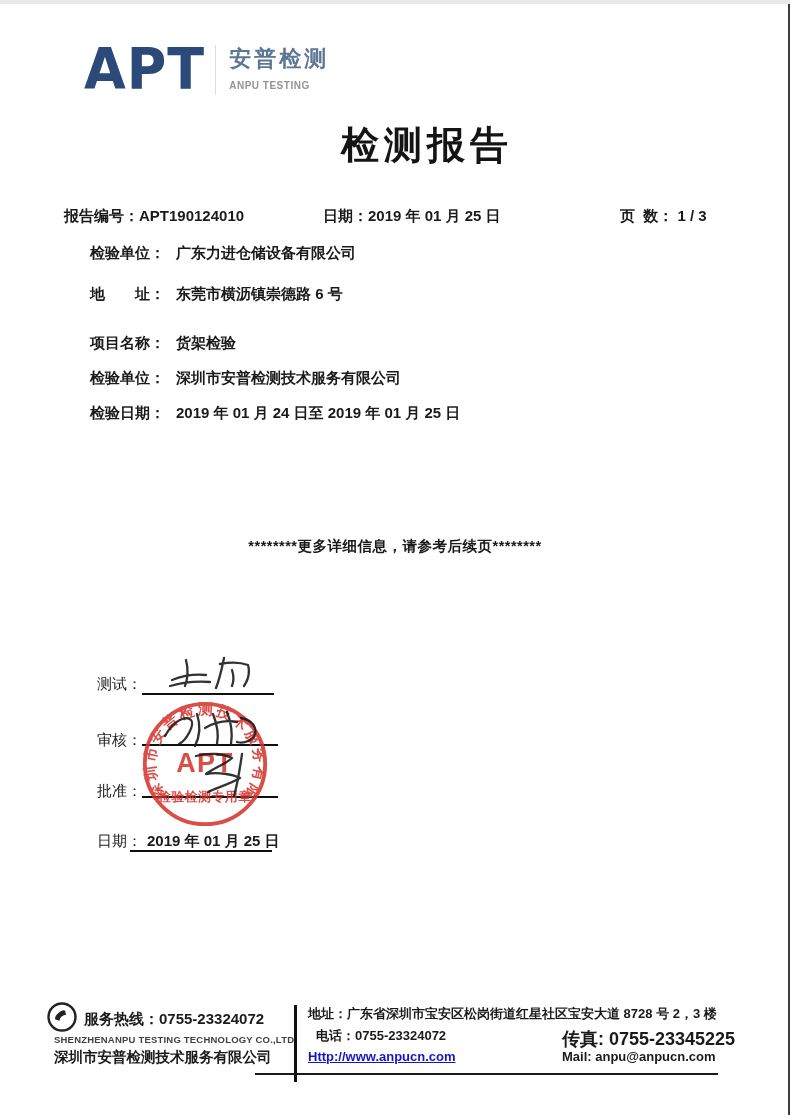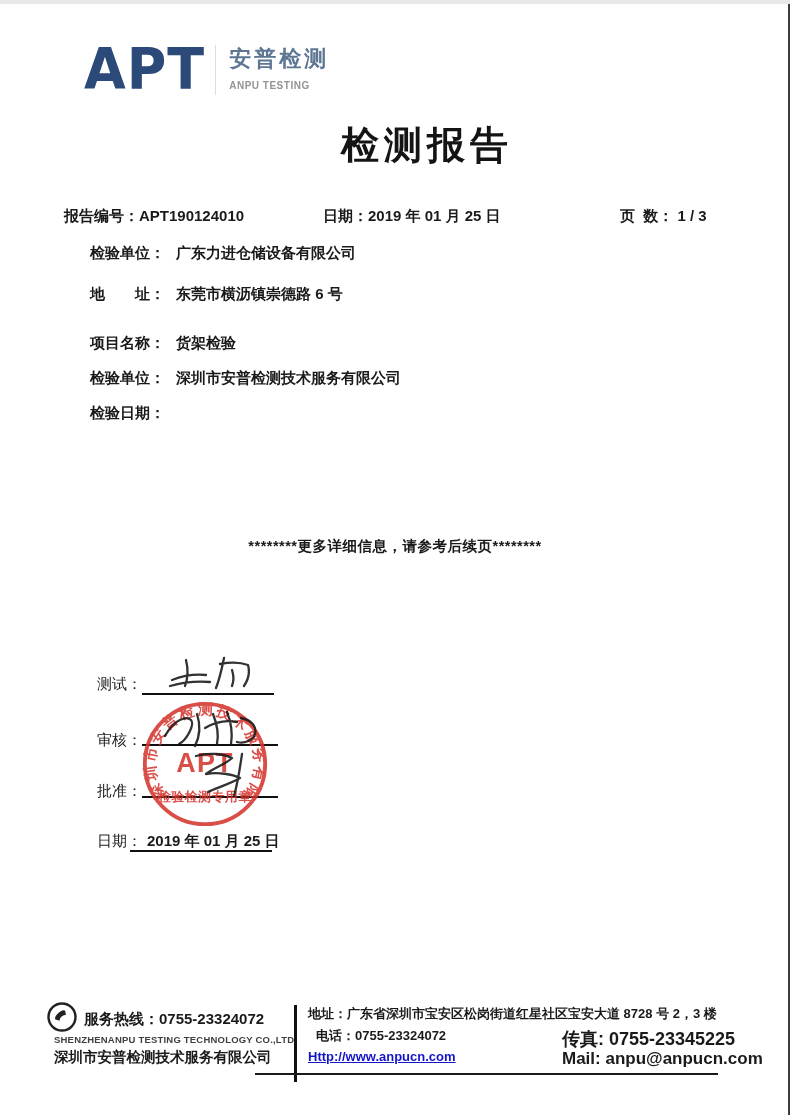--- a/index.html
+++ b/index.html
@@ -45,21 +45,21 @@
   .footer{position:absolute;left:0;top:0;width:100%;height:100%;font-weight:700;}
   .phone-icon{position:absolute;left:46px;top:997px;width:32px;height:32px;}
   .hotline{position:absolute;left:84px;top:1006px;font-size:15px;white-space:pre;}
   .company-en{position:absolute;left:54px;top:1030px;font-size:9.5px;color:#3f3f3f;letter-spacing:0.2px;white-space:pre;}
   .company-cn{position:absolute;left:54px;top:1044px;font-size:14.5px;white-space:pre;}
   .f-div{position:absolute;left:294px;top:1001px;width:3px;height:77px;background:#101010;}
   .f-line1{position:absolute;left:308px;top:1001px;font-size:13px;white-space:pre;}
   .f-line2a{position:absolute;left:316px;top:1023px;font-size:13px;white-space:pre;}
   .f-line2b{position:absolute;left:562px;top:1023px;font-size:18px;white-space:pre;}
   .f-line3a{position:absolute;left:308px;top:1045px;font-size:13px;color:#1515c8;text-decoration:underline;white-space:pre;}
-  .f-line3b{position:absolute;left:562px;top:1045px;font-size:17px;white-space:pre;}
+  .f-line3b{position:absolute;left:562px;top:1045px;font-size:13px;white-space:pre;}
   .f-rule{position:absolute;left:255px;top:1069px;width:463px;height:2px;background:#1a1a1a;}
   a{color:inherit;text-decoration:inherit;cursor:pointer;}
   .ring-text{font-size:23px;letter-spacing:4.2px;font-weight:700;}
   .stamp-center{font-size:42px;font-weight:800;letter-spacing:2px;}
   .stamp-bottom{font-size:20px;font-weight:700;letter-spacing:1px;}
 </style>
 </head>
 <body>
 
 <div class="page">
@@ -92,20 +92,21 @@
   <div class="field-row" style="top:330px">
     <span class="flabel">项目名称：</span>
     <span class="fvalue">货架检验</span>
   </div>
   <div class="field-row" style="top:365px">
     <span class="flabel">检验单位：</span>
     <span class="fvalue">深圳市安普检测技术服务有限公司</span>
   </div>
   <div class="field-row" style="top:400px">
     <span class="flabel">检验日期：</span>
+    <span class="fvalue">2019 年 01 月 24 日至 2019 年 01 月 25 日</span>
   </div>
 
   <div class="note">********更多详细信息，请参考后续页********</div>
 
   <span class="sig-label" style="left:97px;top:671px">测试：</span>
   <div class="sig-line" style="left:142px;top:689px;width:132px"></div>
 
   <span class="sig-label" style="left:97px;top:727px">审核：</span>
   <div class="sig-line" style="left:142px;top:740px;width:136px"></div>
 

